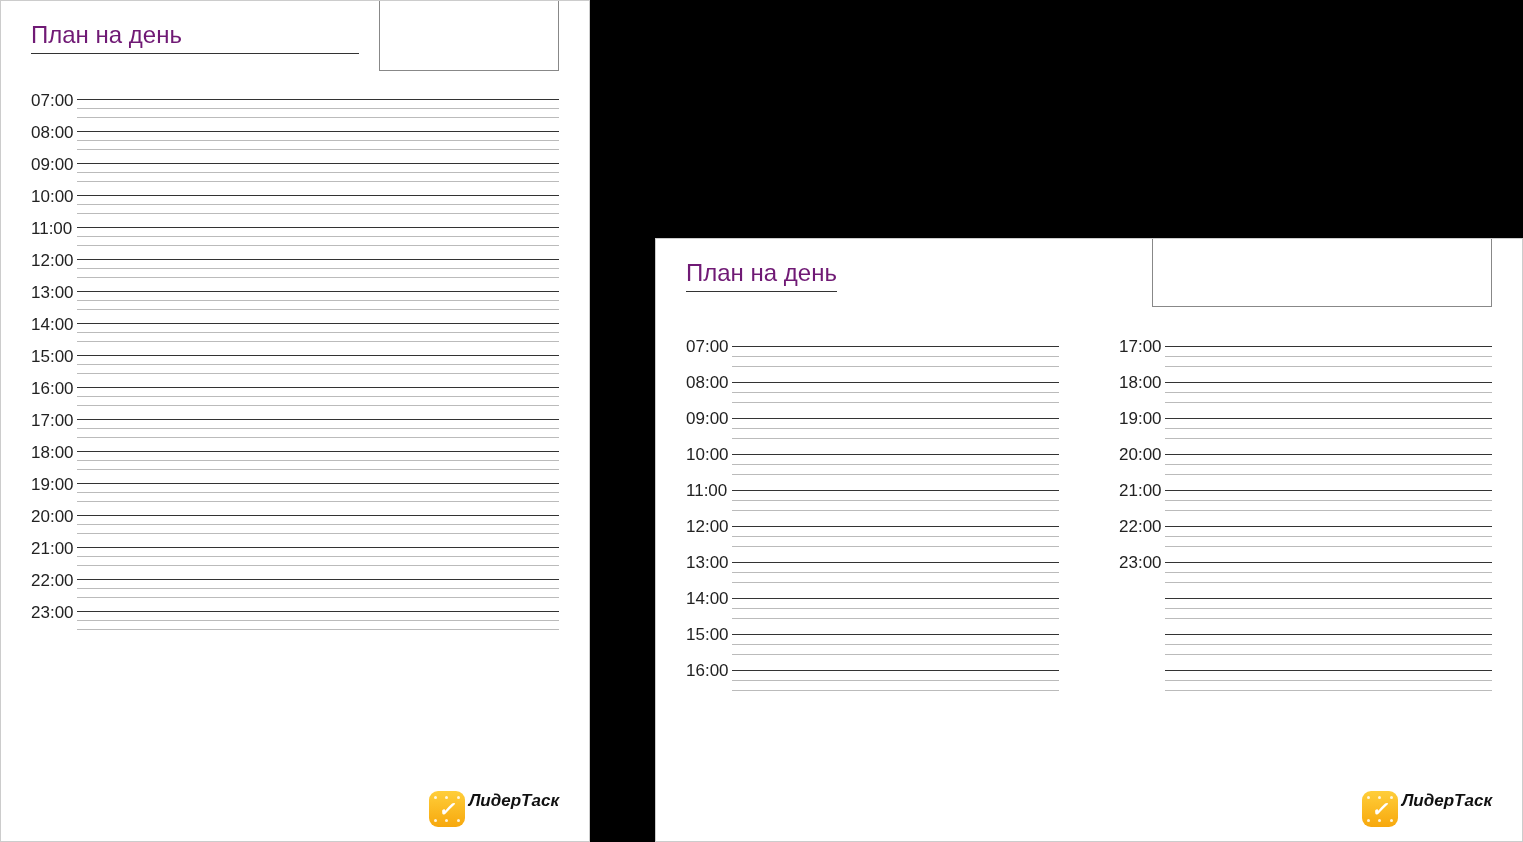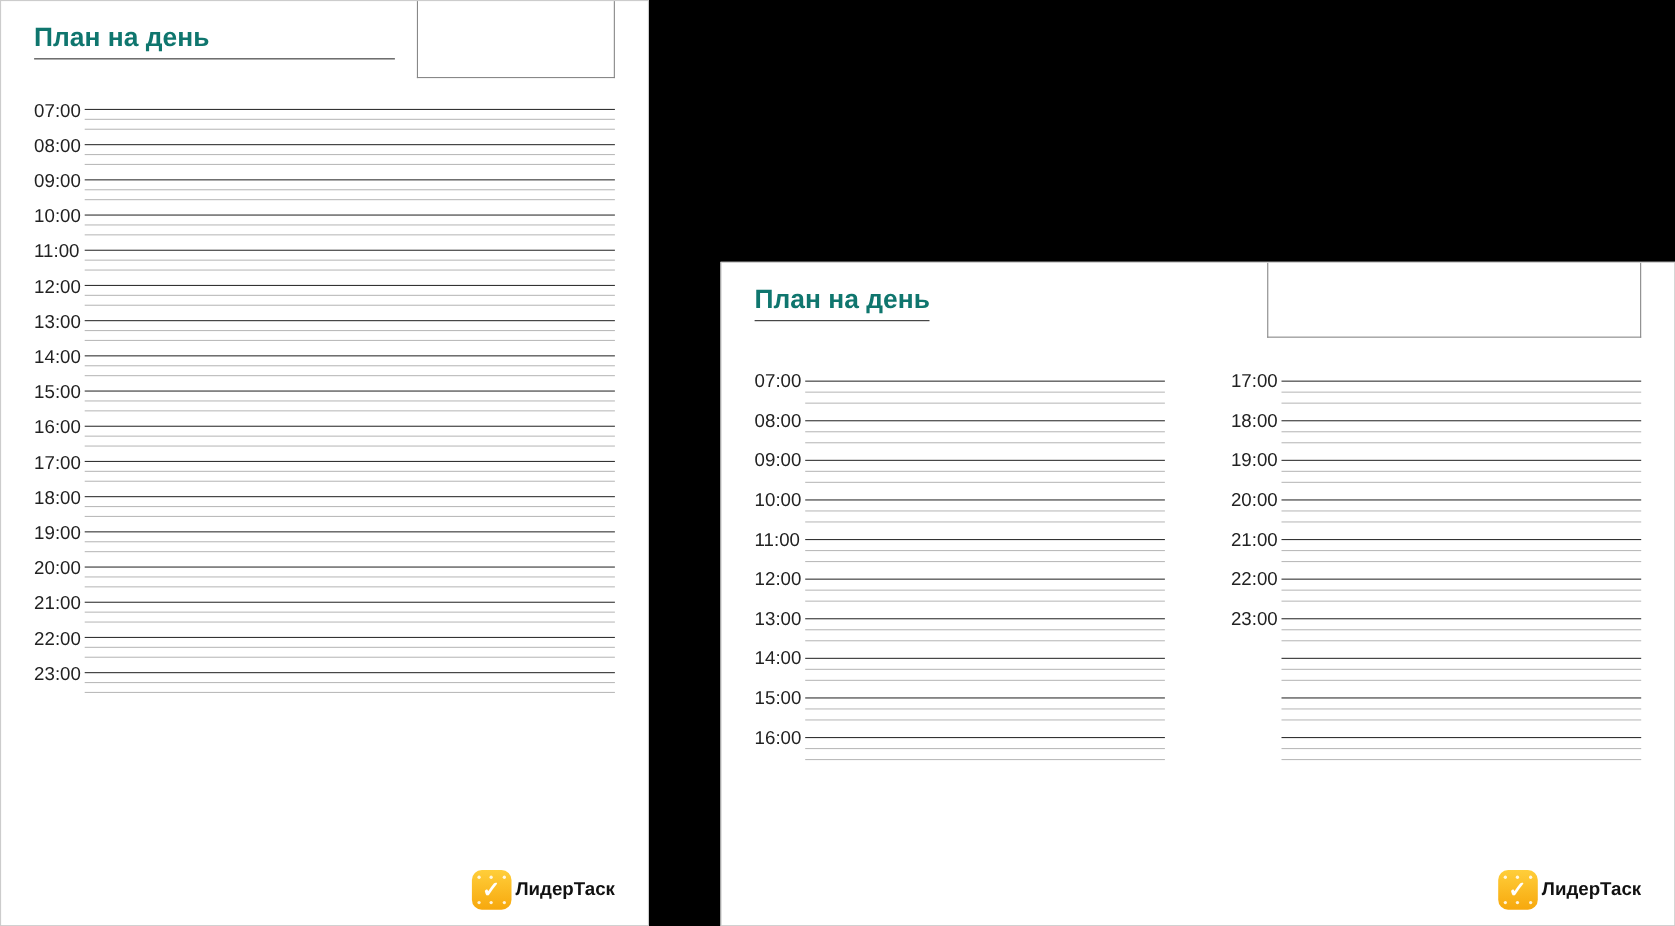--- a/index.html
+++ b/index.html
@@ -31,25 +31,25 @@
     padding: 20px 30px;
   }
   .header {
     display: flex;
     align-items: flex-start;
     gap: 20px;
     margin-bottom: 18px;
   }
   .title {
     font-size: 24px;
-    font-weight: 700;
+    font-weight: 400;
     border-bottom: 1px solid #333;
     padding-bottom: 4px;
     flex: 1;
-    color: #0f766e;
+    color: #701a75;
   }
   .page-right .title {
     max-width: 330px;
     flex: none;
   }
   .date-box {
     width: 180px;
     height: 70px;
     border: 1px solid #888;
     border-top: none;
@@ -94,22 +94,23 @@
   }
   .slot-line.sub {
     border-bottom-color: #bbb;
     height: 10px;
   }
   .brand {
     position: absolute;
     right: 30px;
     bottom: 14px;
     display: flex;
-    align-items: center;
+    align-items: flex-start;
     gap: 4px;
+    font-style: italic;
   }
   .brand-icon {
     width: 36px;
     height: 36px;
     border-radius: 9px;
     background: linear-gradient(#ffce3a, #f7a80d);
     position: relative;
   }
   .brand-icon::before {
     content: "✓";

